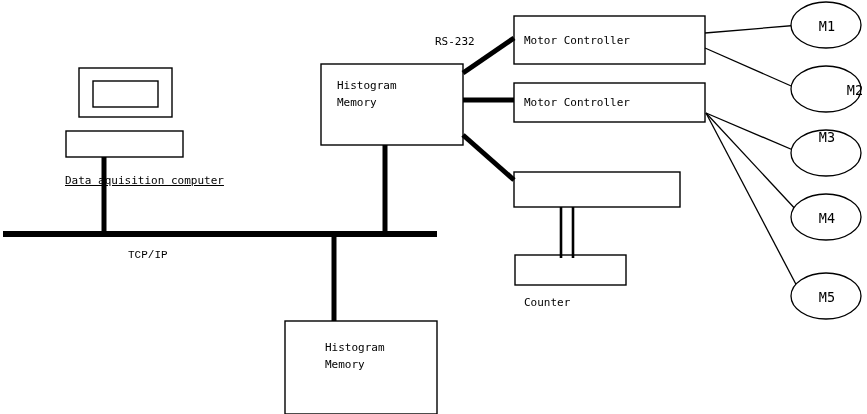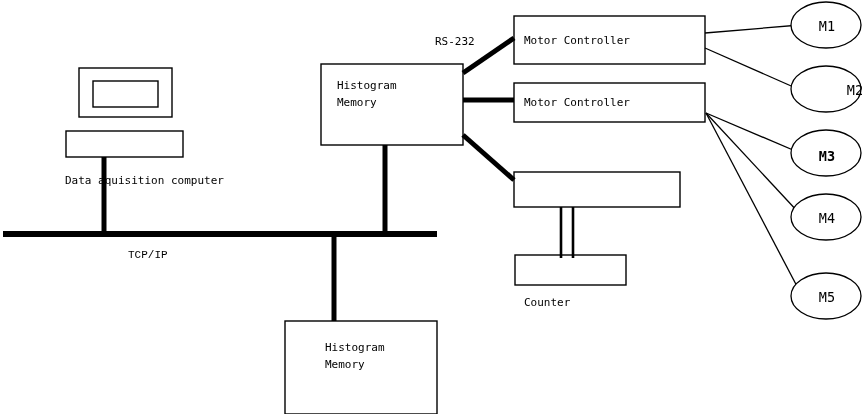--- a/index.html
+++ b/index.html
@@ -120,38 +120,38 @@
     <line class="thin-link" x1="706" y1="113" x2="800" y2="292"></line>
 
     <ellipse class="ellipse-shape" cx="826" cy="25" rx="35" ry="23"></ellipse>
     <ellipse class="ellipse-shape" cx="826" cy="89" rx="35" ry="23"></ellipse>
     <ellipse class="ellipse-shape" cx="826" cy="153" rx="35" ry="23"></ellipse>
     <ellipse class="ellipse-shape" cx="826" cy="217" rx="35" ry="23"></ellipse>
     <ellipse class="ellipse-shape" cx="826" cy="296" rx="35" ry="23"></ellipse>
 
   </svg>
 
-  <div class="diagram-label node-label" style="left:65px; top:172px;">Data aquisition computer</div>
+  <div class="diagram-label node-label" style="left:65px; top:172px;text-decoration:underline;">Data aquisition computer</div>
 
   <div class="diagram-label node-label" style="left:337px; top:77px;">Histogram</div>
   <div class="diagram-label node-label" style="left:337px; top:94px;">Memory</div>
 
   <div class="diagram-label node-label" style="left:524px; top:32px;">Motor Controller</div>
 
   <div class="diagram-label node-label" style="left:524px; top:94px;">Motor Controller</div>
 
 
   <div class="diagram-label node-label" style="left:524px; top:262px;margin-top:32px;">Counter</div>
 
   <div class="diagram-label node-label" style="left:325px; top:339px;">Histogram</div>
   <div class="diagram-label node-label" style="left:325px; top:356px;">Memory</div>
 
   <div class="diagram-label node-label" style="left:435px; top:33px;">RS-232</div>
 
   <div class="diagram-label node-label" style="left:128px; top:247px;font-family:Liberation Mono, monospace;">TCP/IP</div>
 
   <div class="diagram-label mlabel" style="left:812px; top:18px; width:30px;">M1</div>
   <div class="diagram-label mlabel" style="left:812px; top:82px; width:30px;margin-left:28px;">M2</div>
-  <div class="diagram-label mlabel" style="left:812px; top:148px; width:30px;font-weight:bold;">M3</div>
+  <div class="diagram-label mlabel" style="left:812px; top:129px; width:30px;">M3</div>
   <div class="diagram-label mlabel" style="left:812px; top:210px; width:30px;">M4</div>
   <div class="diagram-label mlabel" style="left:812px; top:289px; width:30px;">M5</div>
 
 </div>
 
 </body></html>

